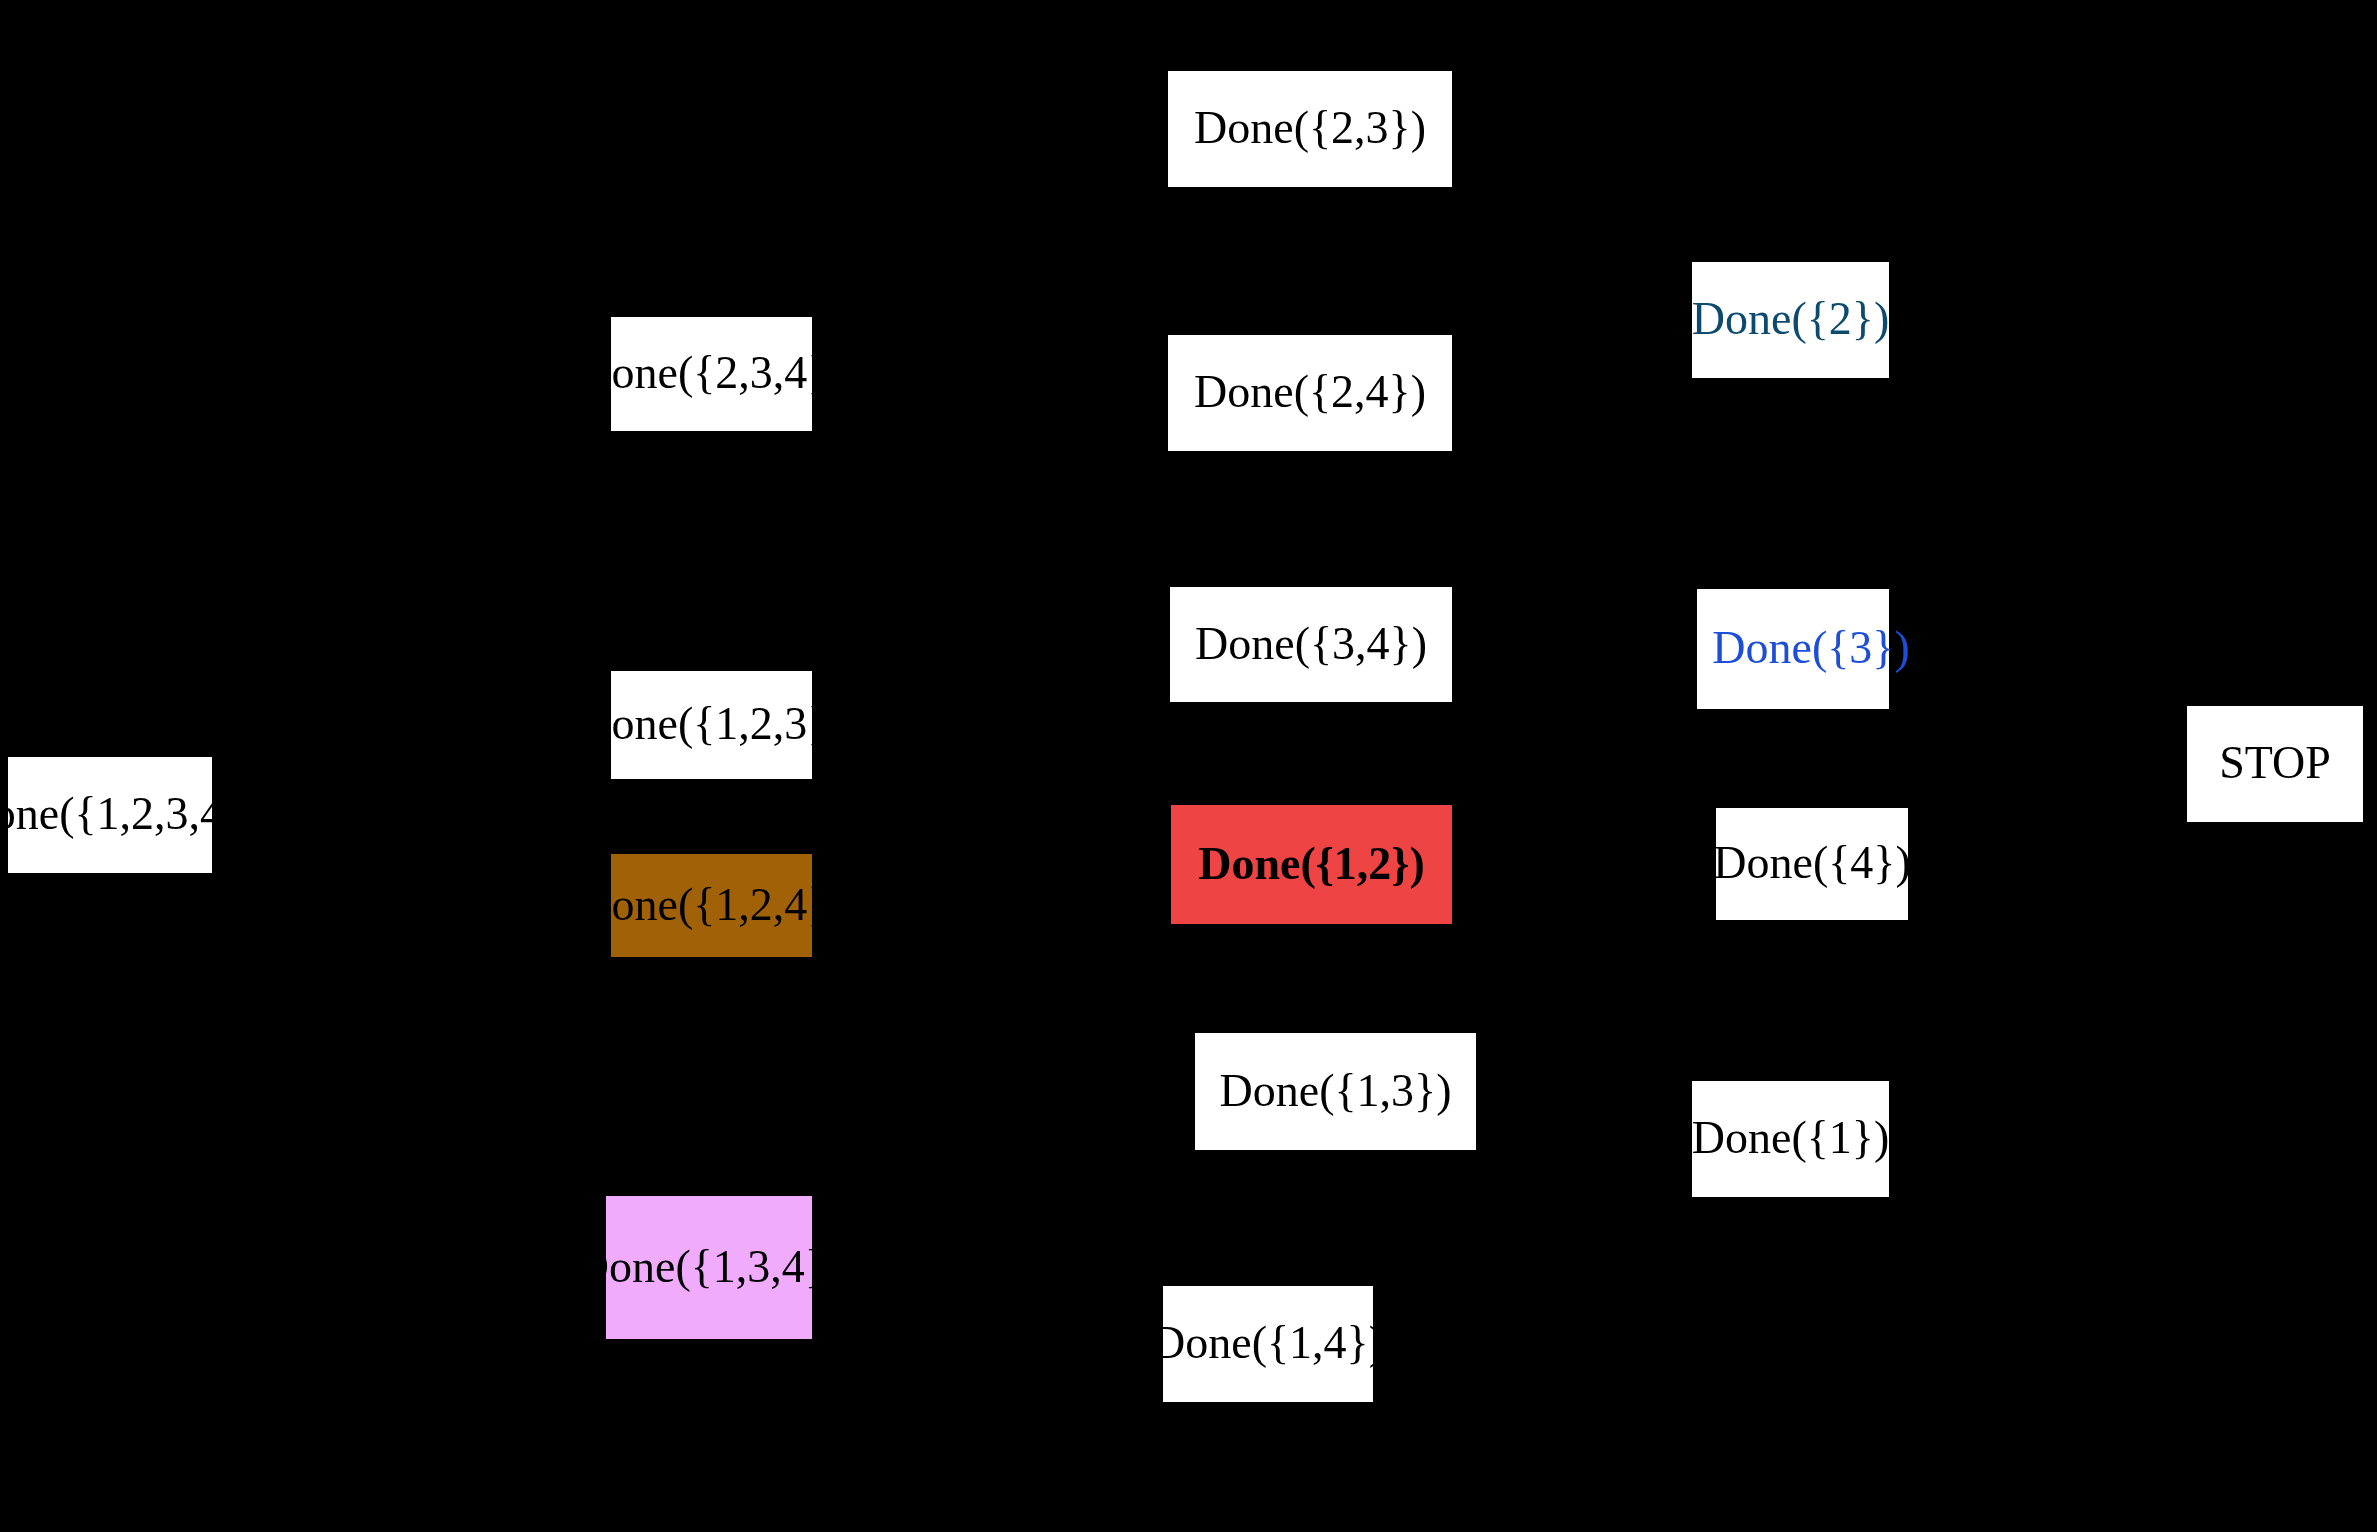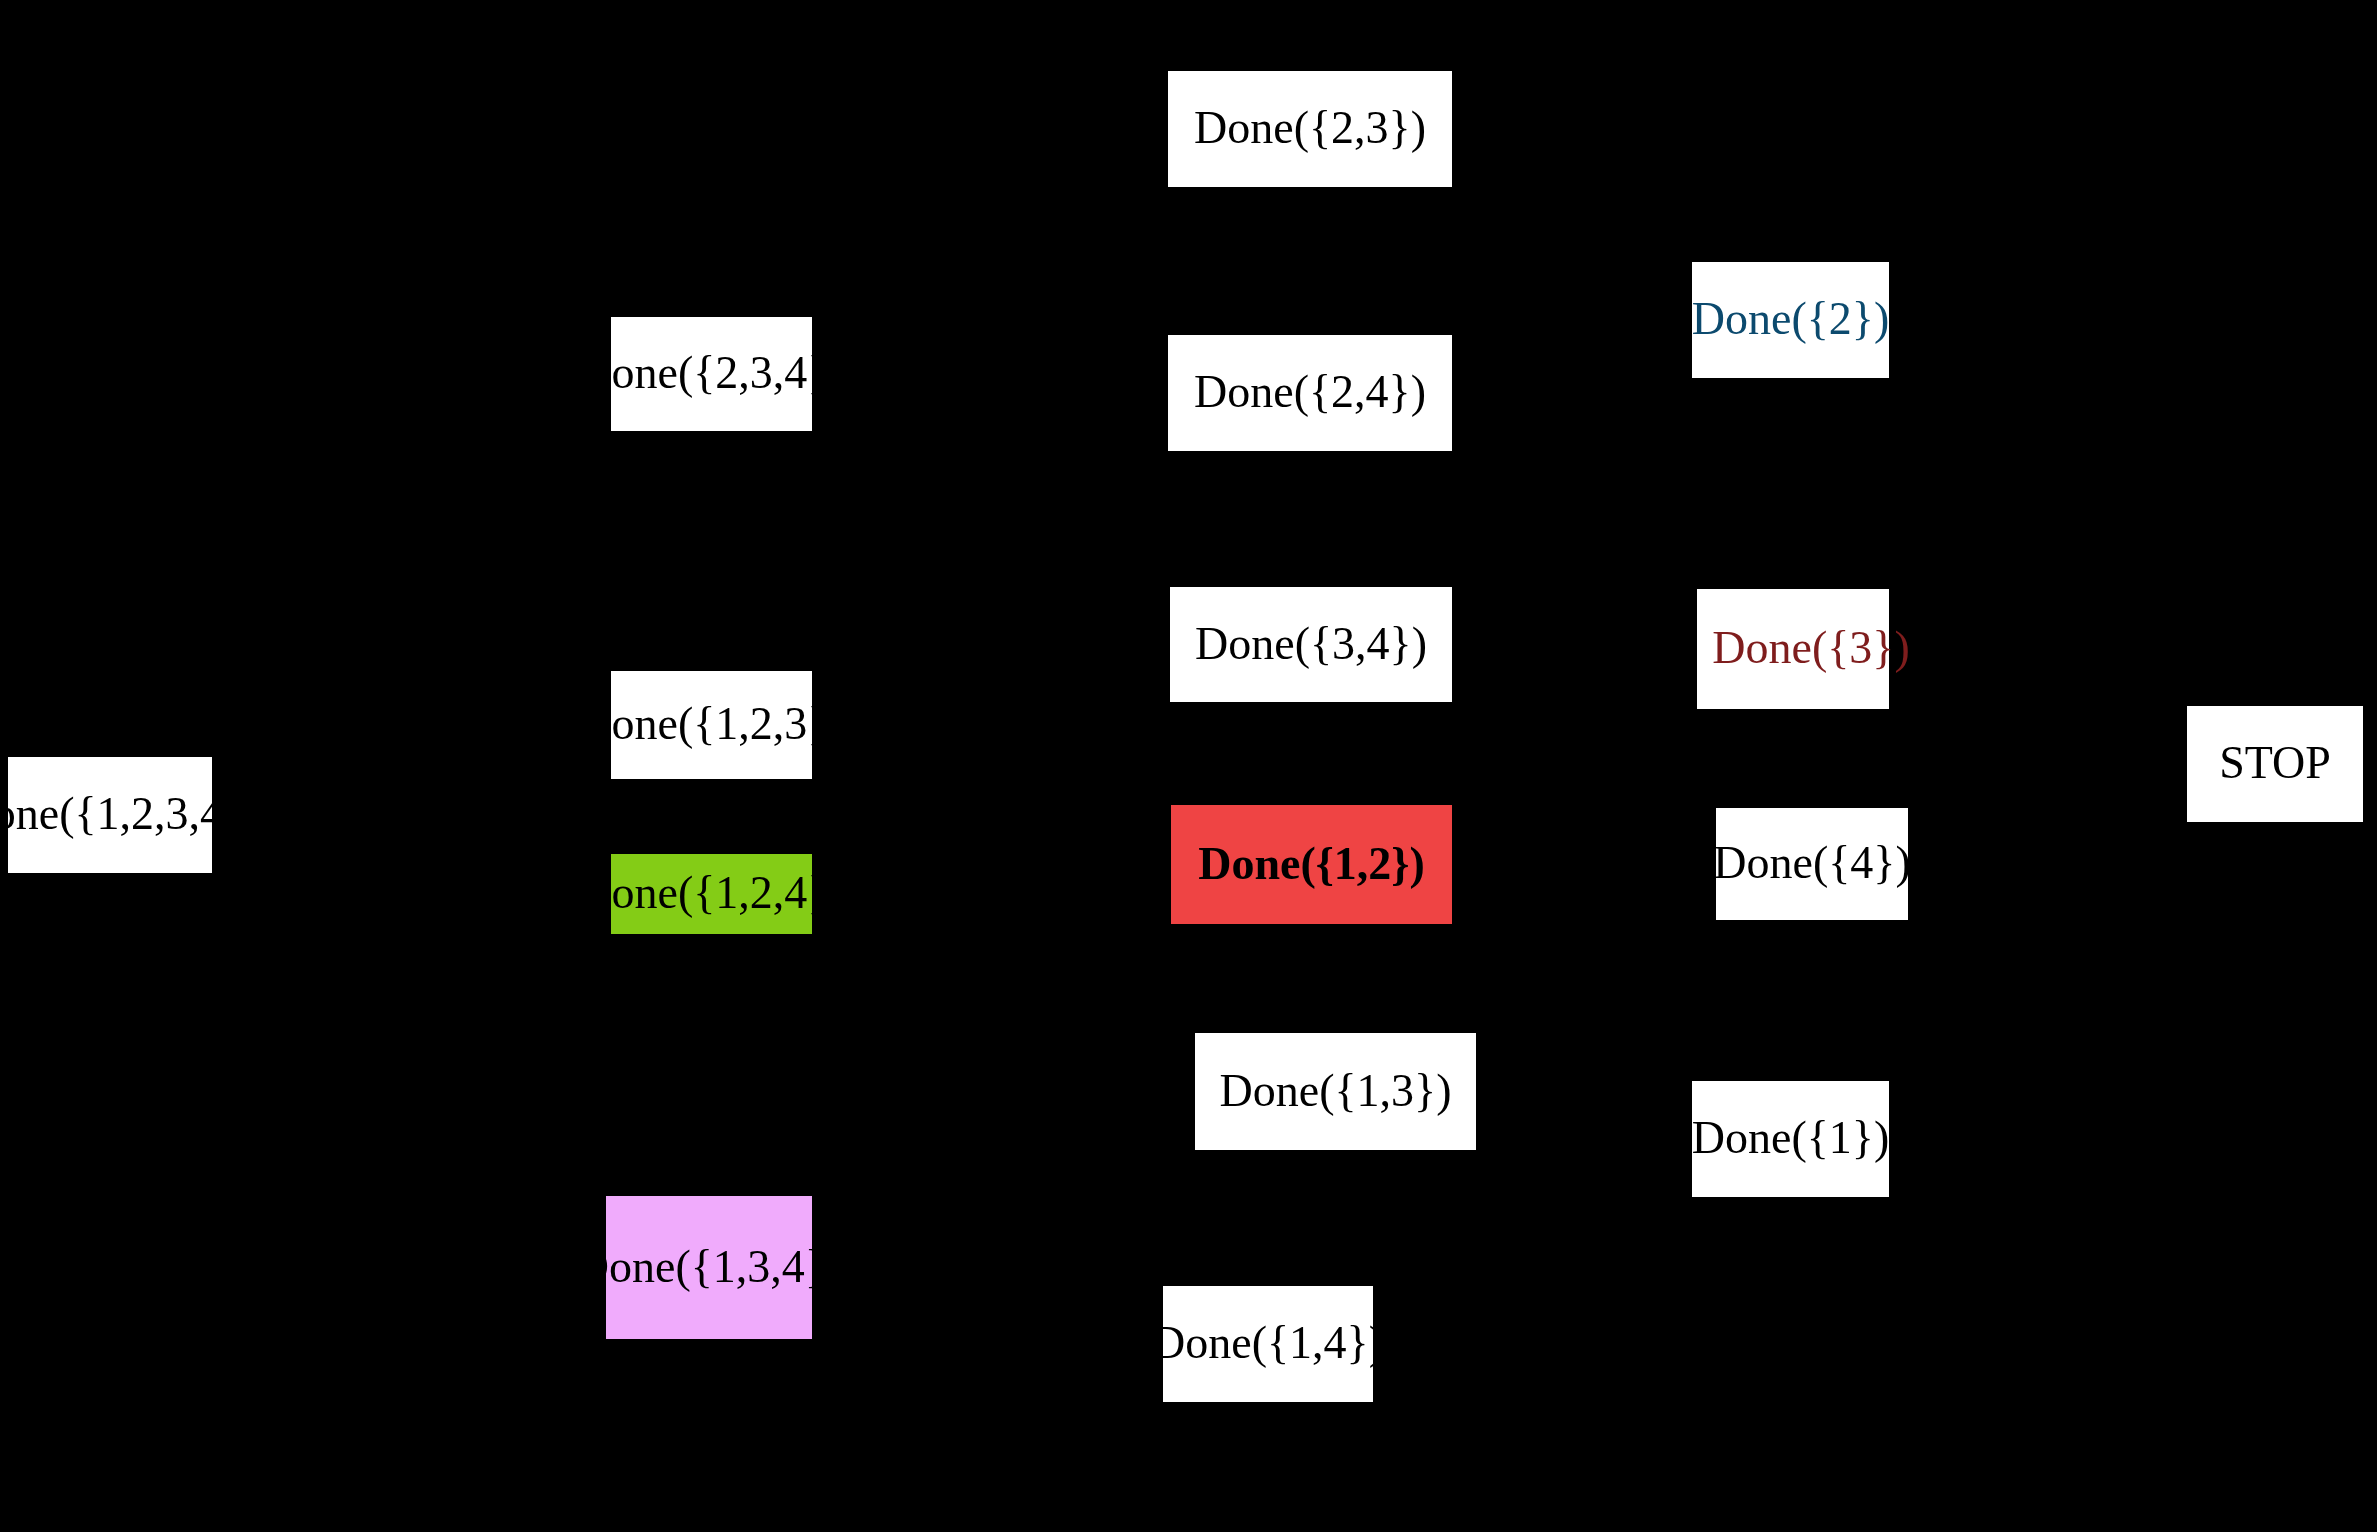--- a/index.html
+++ b/index.html
@@ -39,21 +39,21 @@
 <div id="canvas" style="background: rgb(0, 0, 0);">
     <div class="node" style="left: 8px; top: 757px; width: 204px; height: 116px; background: rgb(255, 255, 255); color: rgb(0, 0, 0);">
       <span class="label">Done({1,2,3,4})</span>
     </div>
     <div class="node" style="left: 611px; top: 317px; width: 201px; height: 114px; background: rgb(255, 255, 255); color: rgb(0, 0, 0);">
       <span class="label">Done({2,3,4})</span>
     </div>
     <div class="node" style="left: 611px; top: 671px; width: 201px; height: 108px; background: rgb(255, 255, 255); color: rgb(0, 0, 0);">
       <span class="label">Done({1,2,3})</span>
     </div>
-    <div class="node" style="left: 611px; top: 854px; width: 201px; height: 80px; background: #84cc16; color: rgb(0, 0, 0);">
+    <div class="node" style="left: 611px; top: 854px; width: 201px; height: 103px; background: #a16207; color: rgb(0, 0, 0);">
       <span class="label">Done({1,2,4})</span>
     </div>
     <div class="node" style="left: 606px; top: 1196px; width: 206px; height: 143px; background: #f0abfc; color: rgb(0, 0, 0);">
       <span class="label">Done({1,3,4})</span>
     </div>
     <div class="node" style="left: 1168px; top: 71px; width: 284px; height: 116px; background: rgb(255, 255, 255); color: rgb(0, 0, 0);">
       <span class="label">Done({2,3})</span>
     </div>
     <div class="node" style="left: 1168px; top: 335px; width: 284px; height: 116px; background: rgb(255, 255, 255); color: rgb(0, 0, 0);">
       <span class="label">Done({2,4})</span>
@@ -66,21 +66,21 @@
     </div>
     <div class="node" style="left: 1171px; top: 1033px; width: 281px; height: 117px; background: rgb(255, 255, 255); color: rgb(0, 0, 0); margin-left: 24px;">
       <span class="label">Done({1,3})</span>
     </div>
     <div class="node" style="left: 1163px; top: 1286px; width: 210px; height: 116px; background: rgb(255, 255, 255); color: rgb(0, 0, 0);">
       <span class="label">Done({1,4})</span>
     </div>
     <div class="node" style="left: 1692px; top: 262px; width: 197px; height: 116px; background: rgb(255, 255, 255); color: #0c4a6e;">
       <span class="label">Done({2})</span>
     </div>
-    <div class="node" style="left: 1697px; top: 589px; width: 192px; height: 120px; background: rgb(255, 255, 255); color: #7f1d1d; padding-left: 36px;">
+    <div class="node" style="left: 1697px; top: 589px; width: 192px; height: 120px; background: rgb(255, 255, 255); color: #1d4ed8; padding-left: 36px;">
       <span class="label">Done({3})</span>
     </div>
     <div class="node" style="left: 1697px; top: 808px; width: 192px; height: 112px; background: rgb(255, 255, 255); color: rgb(0, 0, 0); margin-left: 19px;">
       <span class="label">Done({4})</span>
     </div>
     <div class="node" style="left: 1692px; top: 1081px; width: 197px; height: 116px; background: rgb(255, 255, 255); color: rgb(0, 0, 0);">
       <span class="label">Done({1})</span>
     </div>
     <div class="node" style="left: 2187px; top: 706px; width: 176px; height: 116px; background: rgb(255, 255, 255); color: rgb(0, 0, 0);">
       <span class="label">STOP</span>

